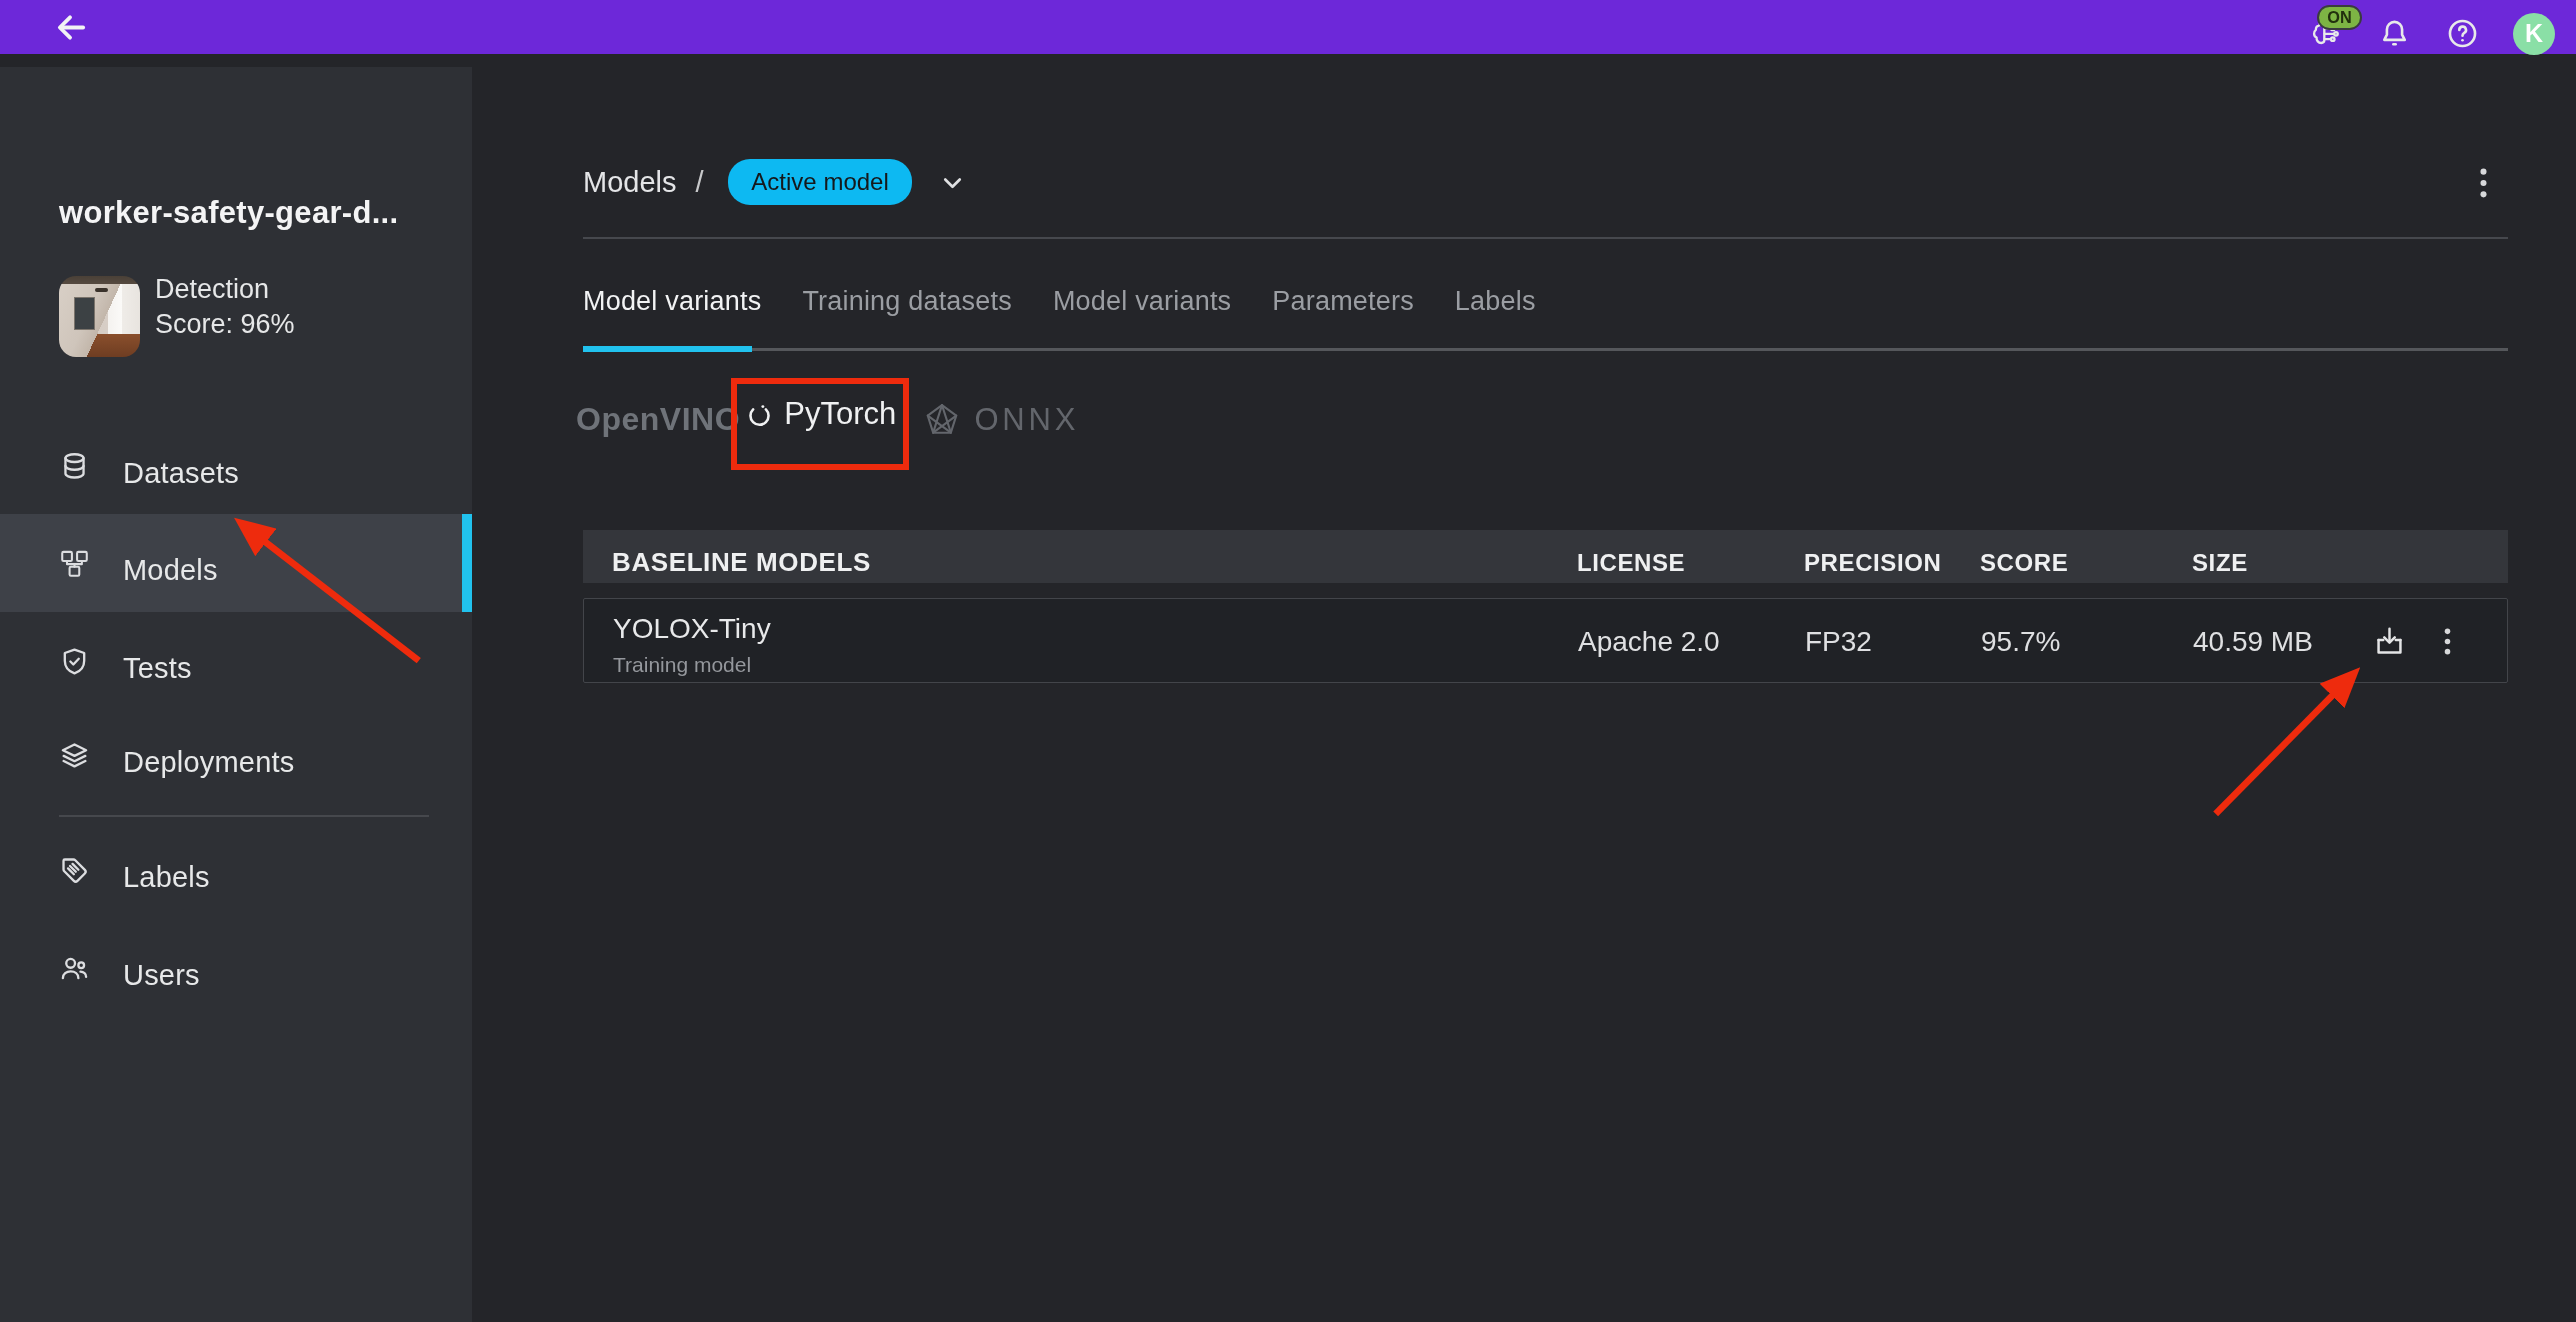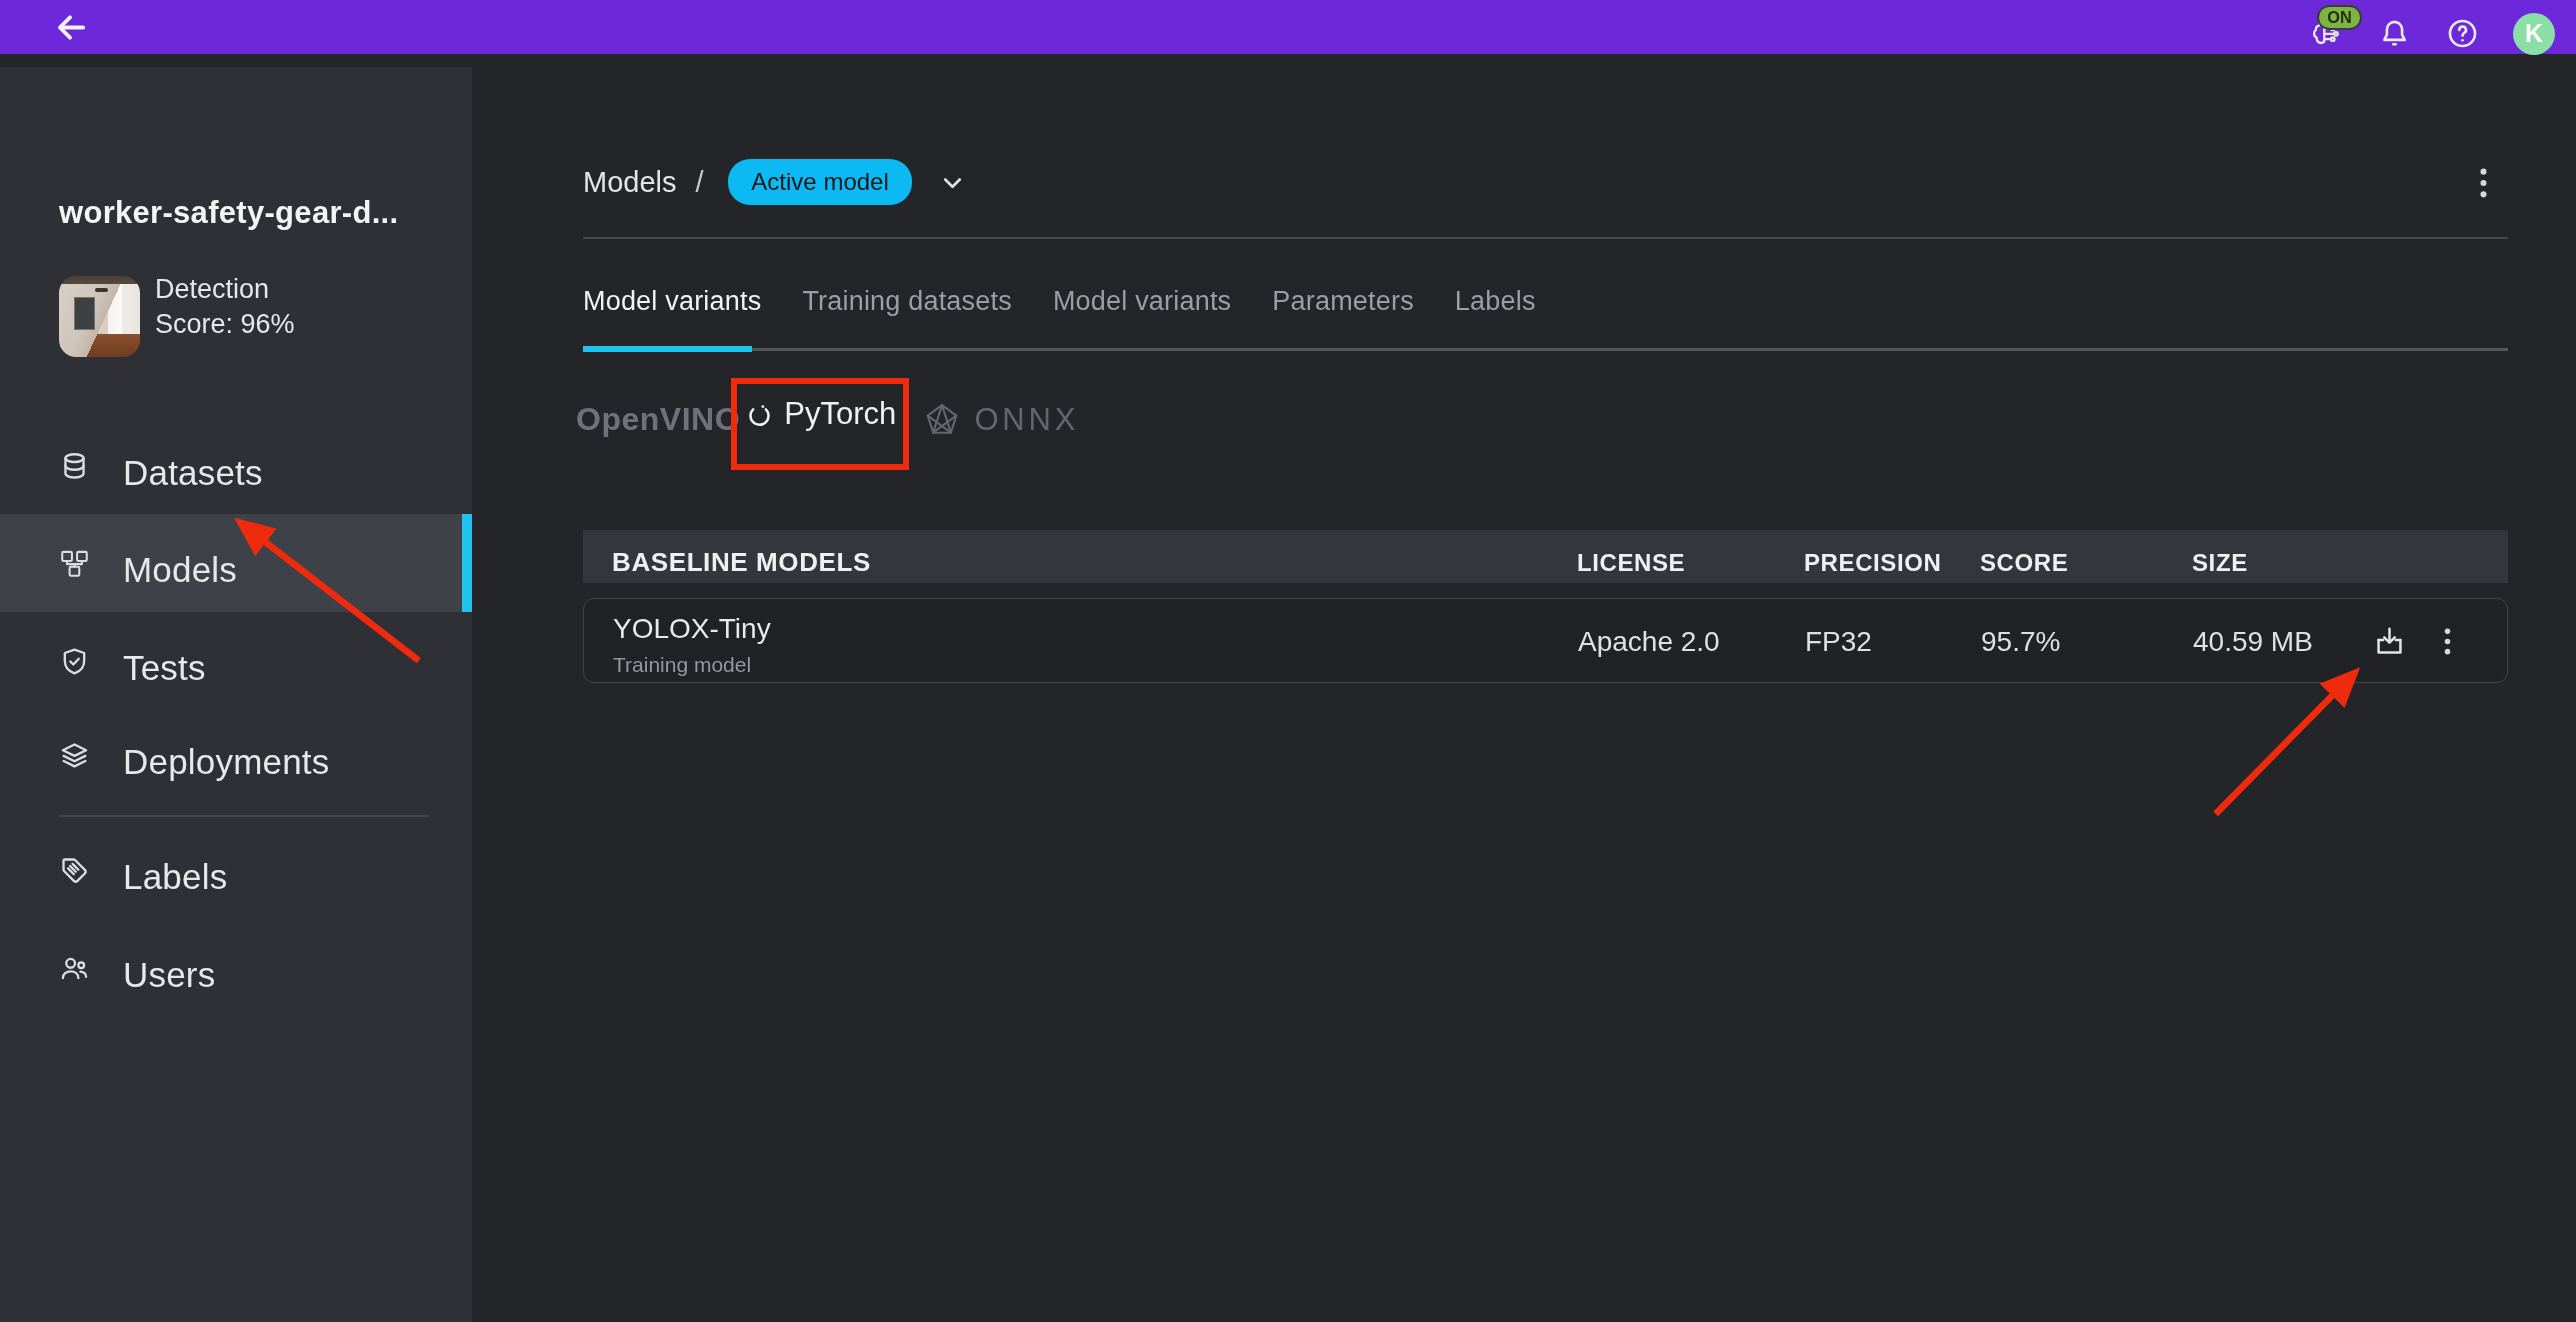--- a/index.html
+++ b/index.html
@@ -40,21 +40,21 @@
   .thumb .panel { position:absolute; left:15.3px; top:21px; width:21px; height:33px; background:#3c4144; border:1.9px solid #7b746c; }
   .thumb .lamp { position:absolute; left:36px; top:11.5px; width:13.4px; height:4.8px; background:#3a322b; border-radius:1.9px; }
   .proj-task  { position:absolute; left:155px; top:207px; font-size:27px; color:#e6e7e8; }
   .proj-score { position:absolute; left:155px; top:242px; font-size:27px; color:#e6e7e8; }
 
   .nav-item {
     position:absolute; left:0; width:472px; height:96px;
     display:flex; align-items:center; padding-left:59px; gap:33px; cursor:pointer;
   }
   .nav-item .nicon { width:31px; height:31px; color:#dcdde0; flex:0 0 auto; }
-  .nav-item .nlabel { font-size:35px; color:#e7e8e9; letter-spacing:0.2px;margin-top:14px; }
+  .nav-item .nlabel { font-size:29px; color:#e7e8e9; letter-spacing:0.2px;margin-top:14px; }
   .nav-item.selected { background:#3e4148; height:98px; }
   .nav-item.selected::after { content:""; position:absolute; right:0; top:0; width:10.5px; height:100%; background:#21c2ee; }
   .nav-divider { position:absolute; left:59px; top:748px; width:370px; height:1.9px; background:#46484d; }
 
   
   .breadcrumb { position:absolute; left:583px; top:153px; height:58px; display:flex; align-items:center; gap:19px; }
   .bc-root { font-size:29px; color:#e4e5e7; cursor:pointer; }
   .bc-sep  { font-size:29px; color:#c7c8ca; }
   .bc-cur  { font-size:29px; color:#e4e5e7; letter-spacing:0.2px; }
   .active-badge {
@@ -91,21 +91,21 @@
   .mtable { position:absolute; left:583px; top:530px; width:1925px; }
   .thead { position:relative; width:1925px; height:53px; background:#34363b; }
   .th { position:absolute; top:0; height:65px; display:flex; align-items:center; font-size:24px; font-weight:bold; color:#eff0f1; letter-spacing:0.6px; }
   .th.c-group { left:29px; font-size:26px; }
   .c-license   { left:994px; }
   .c-precision { left:1198px;margin-left:23px; }
   .c-score     { left:1397px; }
   .c-size      { left:1609px; }
   .trow {
     position:absolute; top:68px; left:0; width:1925px; height:85px;
-    background:#202226; border:1.9px solid #43454a; border-radius:11px;
+    background:#202226; border:1.9px solid #43454a; border-radius:2px;
   }
   .row-name { position:absolute; left:29px; top:14.4px; font-size:28px; color:#e8e9ea; }
   .row-sub  { position:absolute; left:29px; top:54px; font-size:21px; color:#94979c; }
   .cell { position:absolute; top:0; height:85px; display:flex; align-items:center; font-size:28px; color:#dfe0e2; }
   .row-dl    { position:absolute; left:1788px; top:25px; width:35px; height:35px; color:#e4e5e6; cursor:pointer; }
   .row-kebab { position:absolute; left:1852px; top:25px; width:23px; height:35px; color:#d7d8da; cursor:pointer; }
 
   
   .ann-box {
     position:absolute; left:731px; top:378px; width:178px; height:92px;

